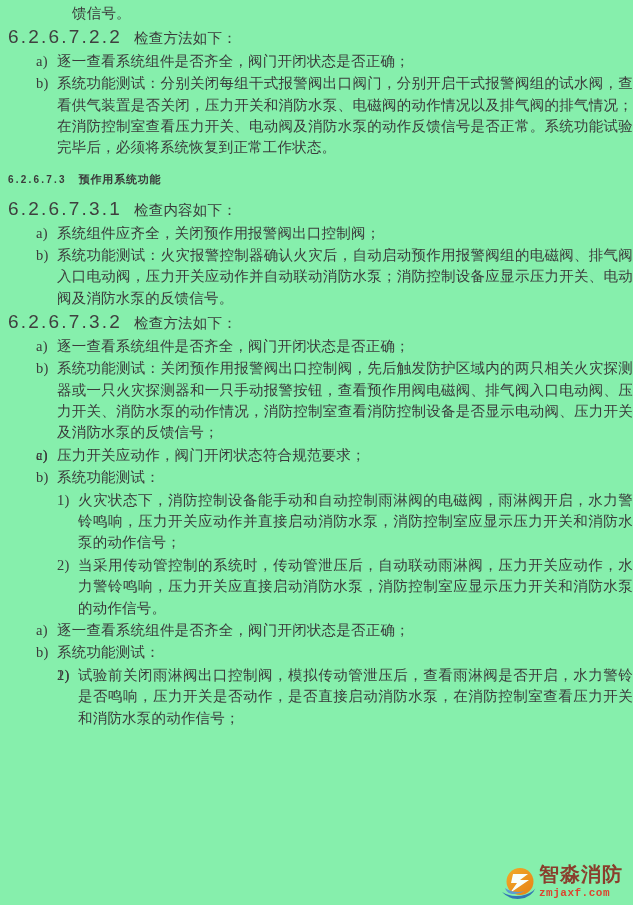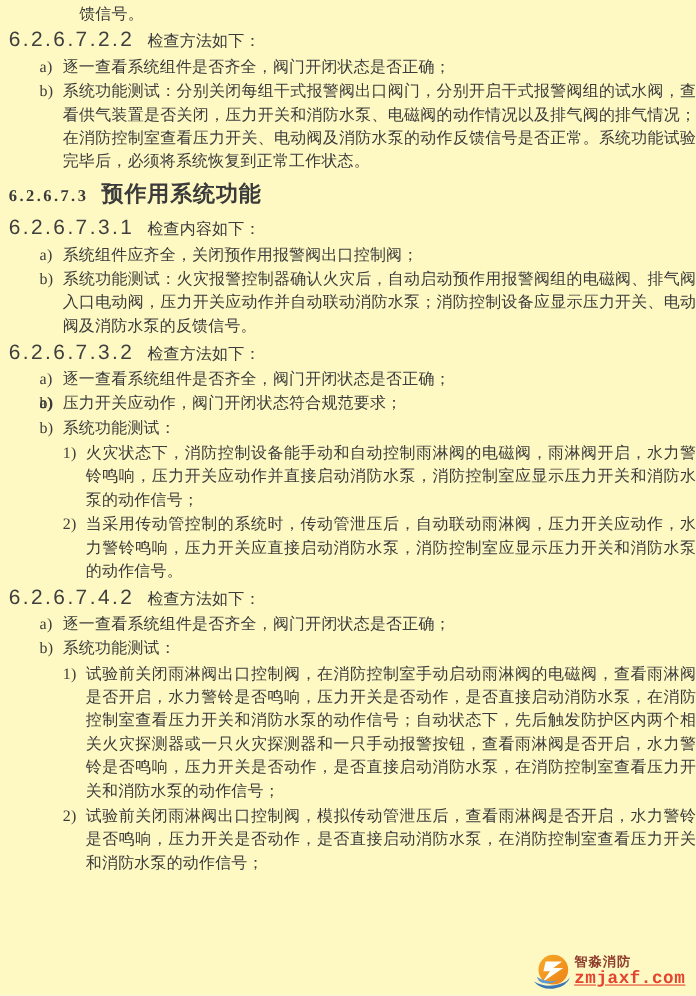--- a/index.html
+++ b/index.html
@@ -4,21 +4,21 @@
 <style>
   html,body { margin:0; padding:0; }
   body {
     width:633px; height:905px;
     background:#f2f2f2;
     font-family:"Liberation Serif","DejaVu Serif",serif;
   }
   .page {
     position:relative;
     width:633px; height:905px;
-    background:#fef9c3;
+    background:#86efac;
     color:#3b3b3b;
     overflow:hidden;
     box-sizing:border-box;
     padding:3px 0 0 8px;
   }
   .doc {
     font-size:14.5px;
     line-height:21.4px;
     text-align:justify;
     letter-spacing:0.2px;
@@ -28,85 +28,83 @@
   .clause { margin-top:2px; white-space:nowrap; }
   .clause .num {
     font-family:"Liberation Sans","DejaVu Sans",sans-serif;
     font-size:19px;
     letter-spacing:2.2px;
     color:#3f3f3f;
   }
   .clause .title { margin-left:12px; }
   .heading { margin:9px 0 7px 0; white-space:nowrap; }
   .heading .num {
-    font-family:Liberation Serif, serif;
-    font-size:15px;
+    font-family:Liberation Sans, sans-serif;
+    font-size:10px;
     font-weight:bold;
     letter-spacing:2.2px;
   }
   .heading .title {
     margin-left:12px;
     font-family:Liberation Mono, monospace;
     font-weight:bold;
-    font-size:20px;
+    font-size:11px;
     letter-spacing:0.8px;
   }
   .item { position:relative; padding-left:49px; margin-top:1px; }
   .item > .marker { position:absolute; left:28px; top:0; }
   .subitem { position:relative; padding-left:70px; margin-top:1px; }
   .subitem > .marker { position:absolute; left:49px; top:0; }
   .watermark {
     position:absolute;
     right:10px; bottom:6px;
     display:flex; align-items:center;
     gap:2px;
     opacity:0.95;
   }
   .wm-logo { width:36px; height:32px; flex:0 0 auto; }
   .wm-text { display:flex; flex-direction:column; line-height:1; }
   .wm-brand {
-    font-family:Liberation Serif, serif;
+    font-family:Liberation Mono, monospace;
     font-weight:bold;
-    font-size:12px;
+    font-size:20px;
     letter-spacing:1px;
   }
   .wm-site {
     font-family:"Liberation Mono","DejaVu Sans Mono",monospace;
     font-weight:bold;
-    font-size:16px;
+    font-size:11px;
     margin-top:2px;
     letter-spacing:0.5px;
-    text-decoration:underline;
   }
 </style>
 </head>
 <body>
 
 <div class="page">
   <div class="doc">
       <div class="block cont">馈信号。</div>
       <div class="block clause"><span class="num">6.2.6.7.2.2</span><span class="title">检查方法如下：</span></div>
       <div class="block item"><span class="marker">a)</span><span class="text">逐一查看系统组件是否齐全，阀门开闭状态是否正确；</span></div>
       <div class="block item"><span class="marker">b)</span><span class="text">系统功能测试：分别关闭每组干式报警阀出口阀门，分别开启干式报警阀组的试水阀，查看供气装置是否关闭，压力开关和消防水泵、电磁阀的动作情况以及排气阀的排气情况；在消防控制室查看压力开关、电动阀及消防水泵的动作反馈信号是否正常。系统功能试验完毕后，必须将系统恢复到正常工作状态。</span></div>
       <div class="block heading"><span class="num">6.2.6.7.3</span><span class="title">预作用系统功能</span></div>
       <div class="block clause"><span class="num">6.2.6.7.3.1</span><span class="title">检查内容如下：</span></div>
       <div class="block item"><span class="marker">a)</span><span class="text">系统组件应齐全，关闭预作用报警阀出口控制阀；</span></div>
       <div class="block item"><span class="marker">b)</span><span class="text">系统功能测试：火灾报警控制器确认火灾后，自动启动预作用报警阀组的电磁阀、排气阀入口电动阀，压力开关应动作并自动联动消防水泵；消防控制设备应显示压力开关、电动阀及消防水泵的反馈信号。</span></div>
       <div class="block clause"><span class="num">6.2.6.7.3.2</span><span class="title">检查方法如下：</span></div>
       <div class="block item"><span class="marker">a)</span><span class="text">逐一查看系统组件是否齐全，阀门开闭状态是否正确；</span></div>
-      <div class="block item"><span class="marker">b)</span></div>
+      <div class="block item"><span class="marker">b)</span><span class="text">系统功能测试：关闭预作用报警阀出口控制阀，先后触发防护区域内的两只相关火灾探测器或一只火灾探测器和一只手动报警按钮，查看预作用阀电磁阀、排气阀入口电动阀、压力开关、消防水泵的动作情况，消防控制室查看消防控制设备是否显示电动阀、压力开关及消防水泵的反馈信号；</span></div>
       <div class="block item"><span class="marker">c)</span></div>
       <div class="block item"><span class="marker">a)</span><span class="text">压力开关应动作，阀门开闭状态符合规范要求；</span></div>
       <div class="block item"><span class="marker">b)</span><span class="text">系统功能测试：</span></div>
       <div class="block subitem"><span class="marker">1)</span><span class="text">火灾状态下，消防控制设备能手动和自动控制雨淋阀的电磁阀，雨淋阀开启，水力警铃鸣响，压力开关应动作并直接启动消防水泵，消防控制室应显示压力开关和消防水泵的动作信号；</span></div>
       <div class="block subitem"><span class="marker">2)</span><span class="text">当采用传动管控制的系统时，传动管泄压后，自动联动雨淋阀，压力开关应动作，水力警铃鸣响，压力开关应直接启动消防水泵，消防控制室应显示压力开关和消防水泵的动作信号。</span></div>
-      <div class="block clause"><span class="num">6.2.6.7.4.2</span><span class="title">检查方法如下：</span></div>
       <div class="block item"><span class="marker">a)</span><span class="text">逐一查看系统组件是否齐全，阀门开闭状态是否正确；</span></div>
       <div class="block item"><span class="marker">b)</span><span class="text">系统功能测试：</span></div>
-      <div class="block subitem"><span class="marker">1)</span><span class="text">试验前关闭雨淋阀出口控制阀，在消防控制室手动启动雨淋阀的电磁阀，查看雨淋阀是否开启，水力警铃是否鸣响，压力开关是否动作，是否直接启动消防水泵，在消防控制室查看压力开关和消防水泵的动作信号；自动状态下，先后触发防护区内两个相关火灾探测器或一只火灾探测器和一只手动报警按钮，查看雨淋阀是否开启，水力警铃是否鸣响，压力开关是否动作，是否直接启动消防水泵，在消防控制室查看压力开关和消防水泵的动作信号；</span></div>
+      <div class="block subitem"><span class="marker">1)</span></div>
       <div class="block subitem"><span class="marker">2)</span><span class="text">试验前关闭雨淋阀出口控制阀，模拟传动管泄压后，查看雨淋阀是否开启，水力警铃是否鸣响，压力开关是否动作，是否直接启动消防水泵，在消防控制室查看压力开关和消防水泵的动作信号；</span></div>
     </div>
 
   <div class="watermark">
     <svg class="wm-logo" viewBox="0 0 36 32" xmlns="http://www.w3.org/2000/svg" aria-hidden="true">
       <defs>
         <linearGradient id="wmg" x1="0" y1="0" x2="1" y2="1">
           <stop offset="0" stop-color="#f6a722"></stop>
           <stop offset="1" stop-color="#ee7c0e"></stop>
         </linearGradient>

